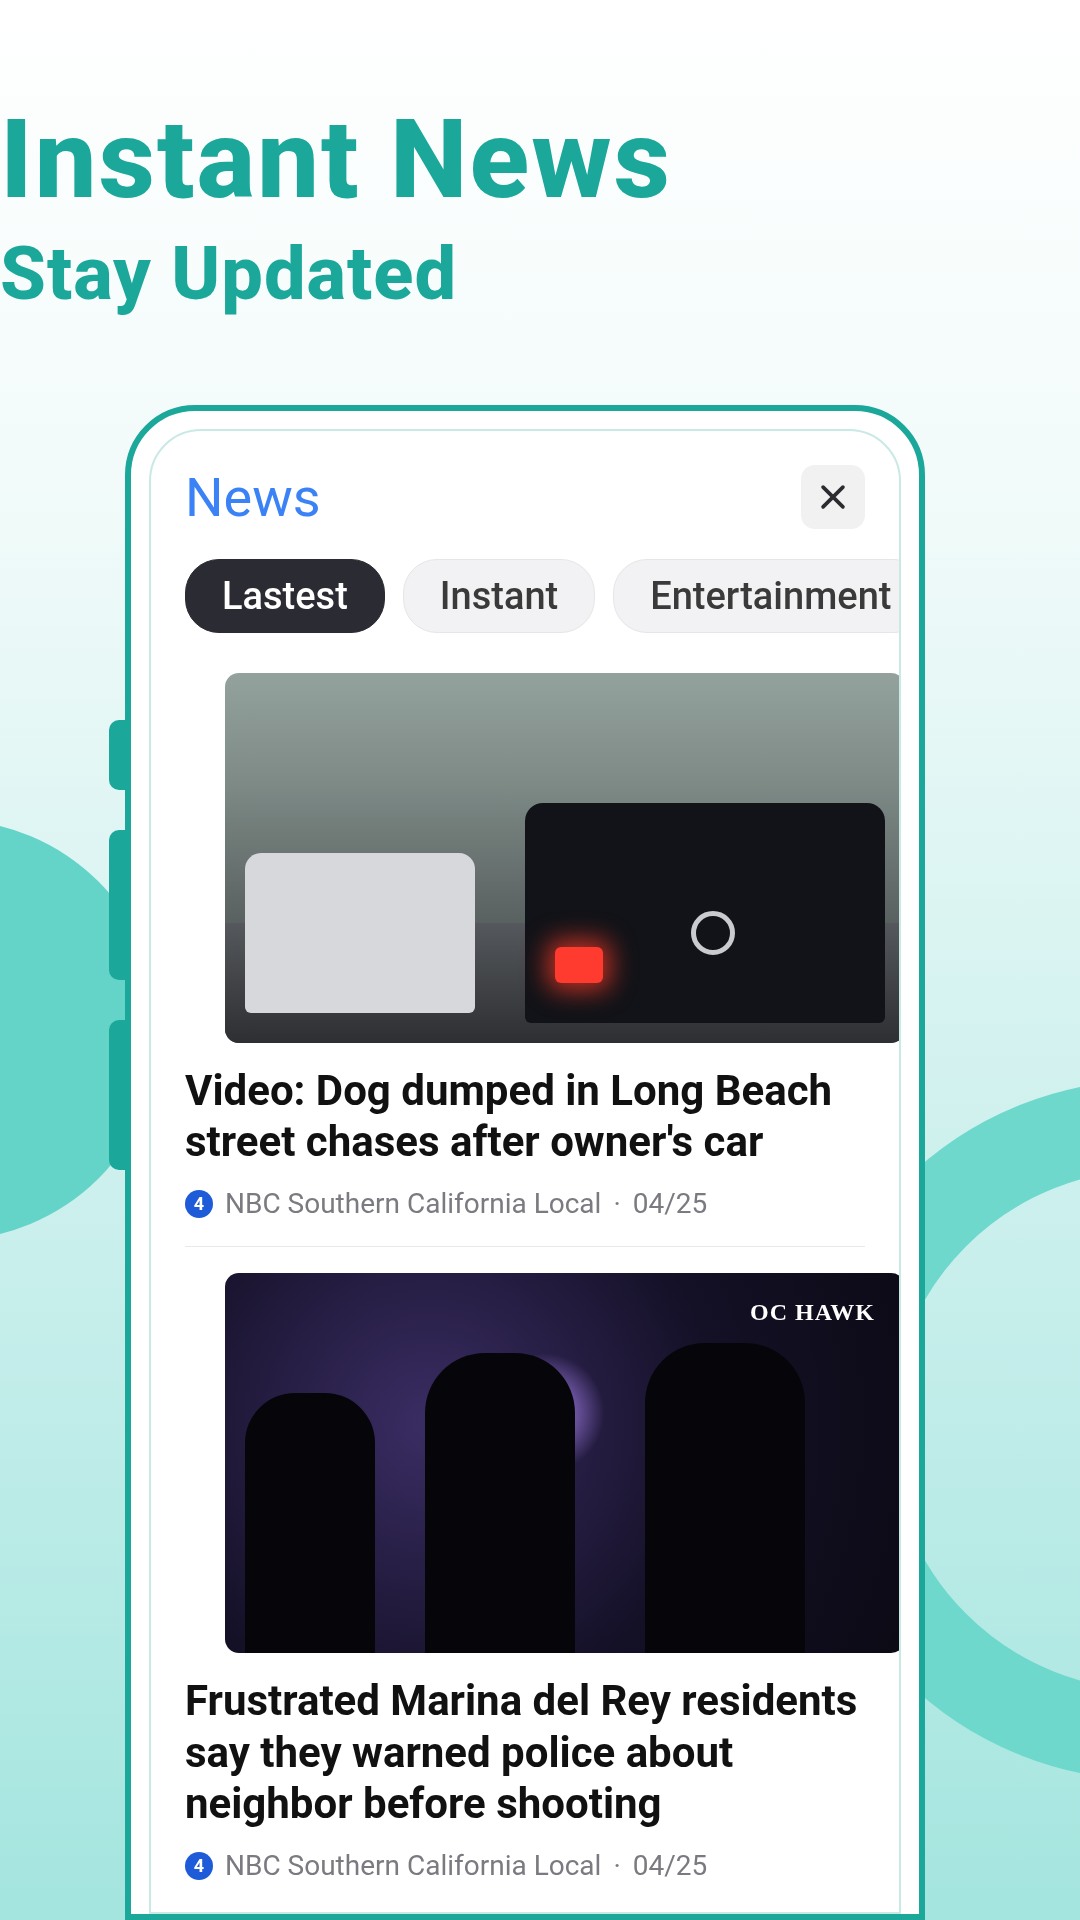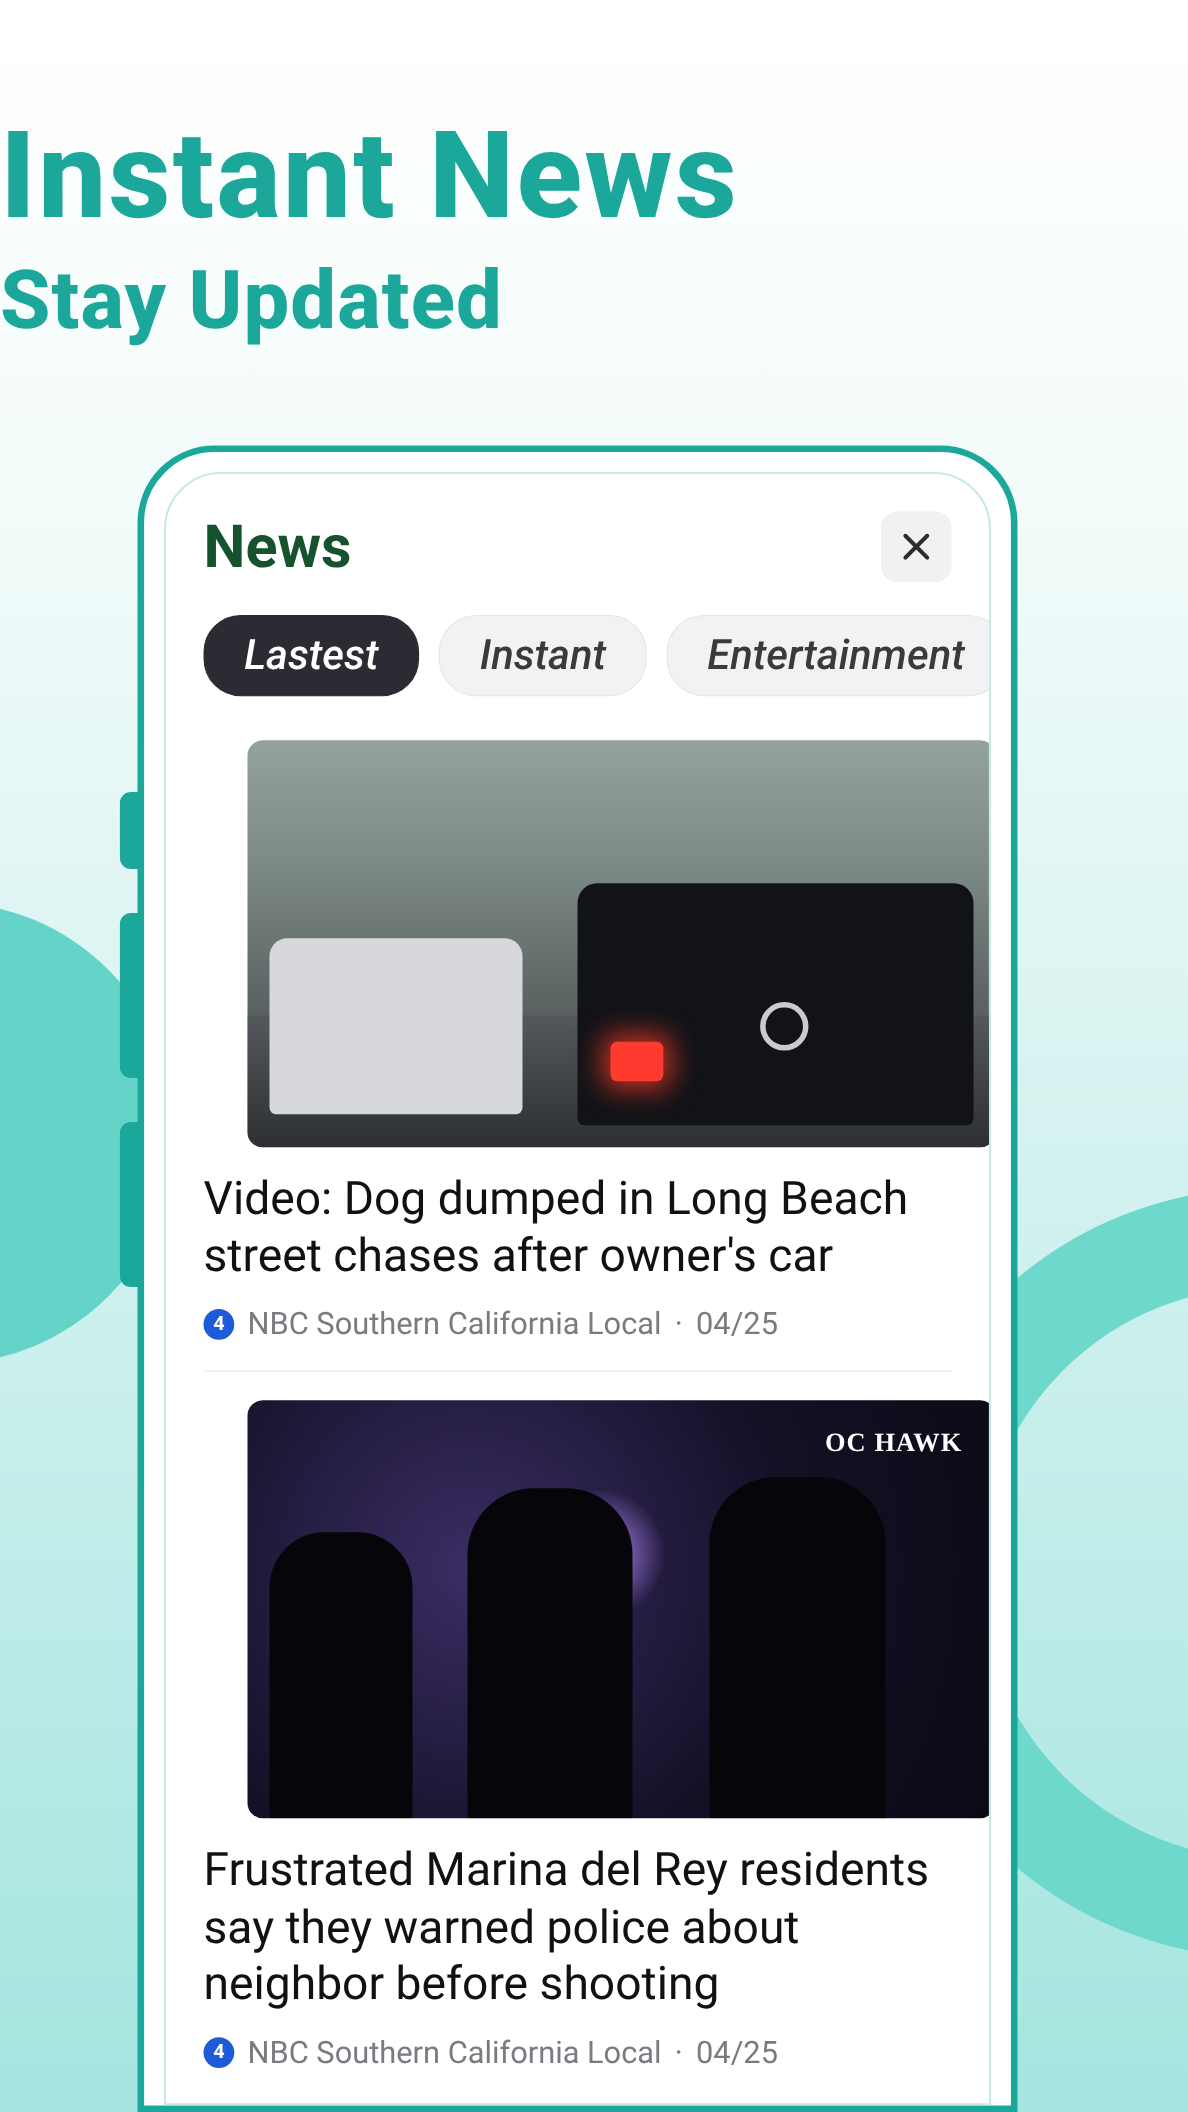--- a/index.html
+++ b/index.html
@@ -79,22 +79,22 @@
 
   
   .news-header {
     display: flex;
     align-items: center;
     justify-content: space-between;
     padding: 34px 34px 12px 34px;
   }
   .news-title {
     font-size: 54px;
-    font-weight: 700;
-    color: #14532d;
+    font-weight: 400;
+    color: #3b82f6;
   }
   .close-btn {
     width: 64px; height: 64px;
     border-radius: 14px;
     background: #f1f1f2;
     display: flex; align-items: center; justify-content: center;
     cursor: pointer;
   }
   .close-btn svg { width: 34px; height: 34px; }
 
@@ -109,21 +109,20 @@
   .tab {
     padding: 14px 36px;
     border-radius: 34px;
     font-size: 38px;
     font-weight: 500;
     color: #3a3a3a;
     background: #f2f2f4;
     border: 1.5px solid #e6e6e9;
     cursor: pointer;
     flex: 0 0 auto;
-    font-style: italic;
   }
   .tab.active {
     background: #2b2b33;
     color: #ffffff;
     border-color: #2b2b33;
   }
 
   
   .articles { padding: 22px 34px 0 34px; }
   .article { padding-bottom: 26px; border-bottom: 1.5px solid #e9e9eb; margin-bottom: 26px; }
@@ -151,21 +150,21 @@
     position: absolute;
     top: 26px; right: 30px;
     color: #fff;
     font-size: 24px;
     font-weight: 700;
     letter-spacing: 1px;
     font-family: Georgia, serif;
   }
   .headline {
     font-size: 42px;
-    font-weight: 400;
+    font-weight: 700;
     color: #111;
     line-height: 1.22;
     margin-top: 22px;
   }
   .meta {
     display: flex;
     align-items: center;
     gap: 12px;
     margin-top: 20px;
     font-size: 28px;

